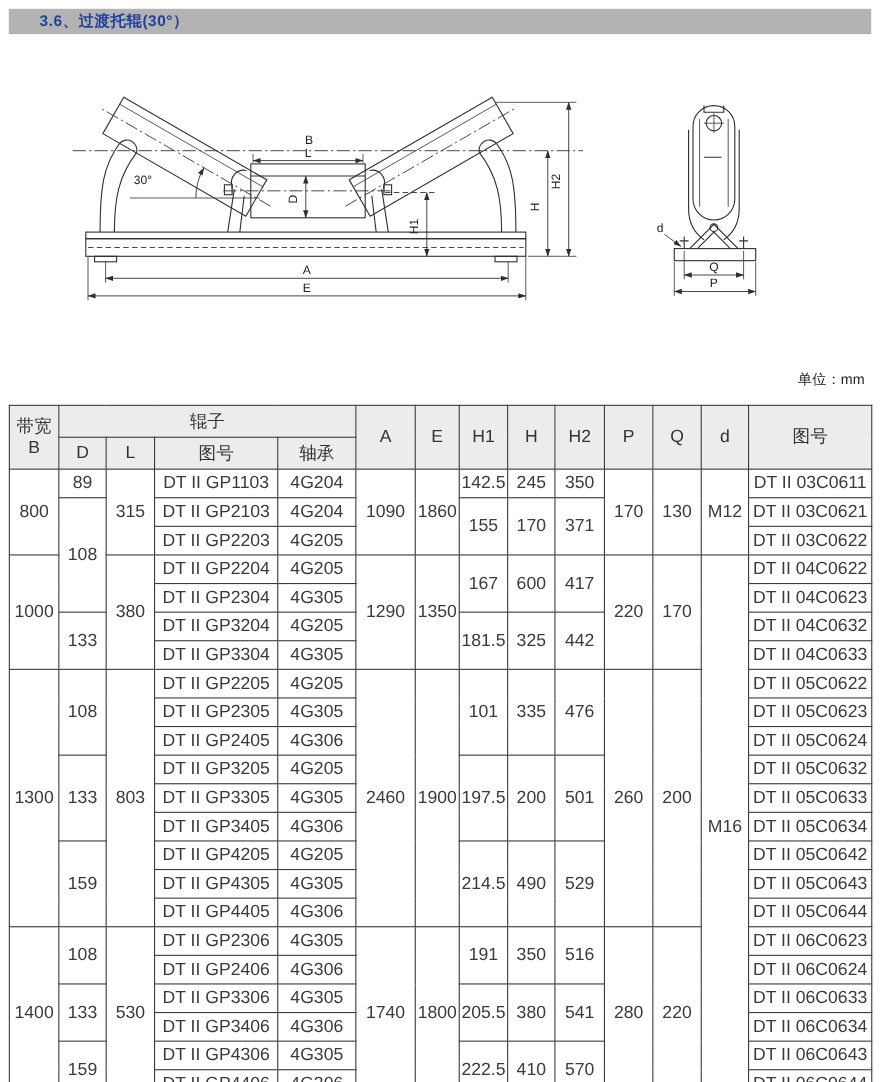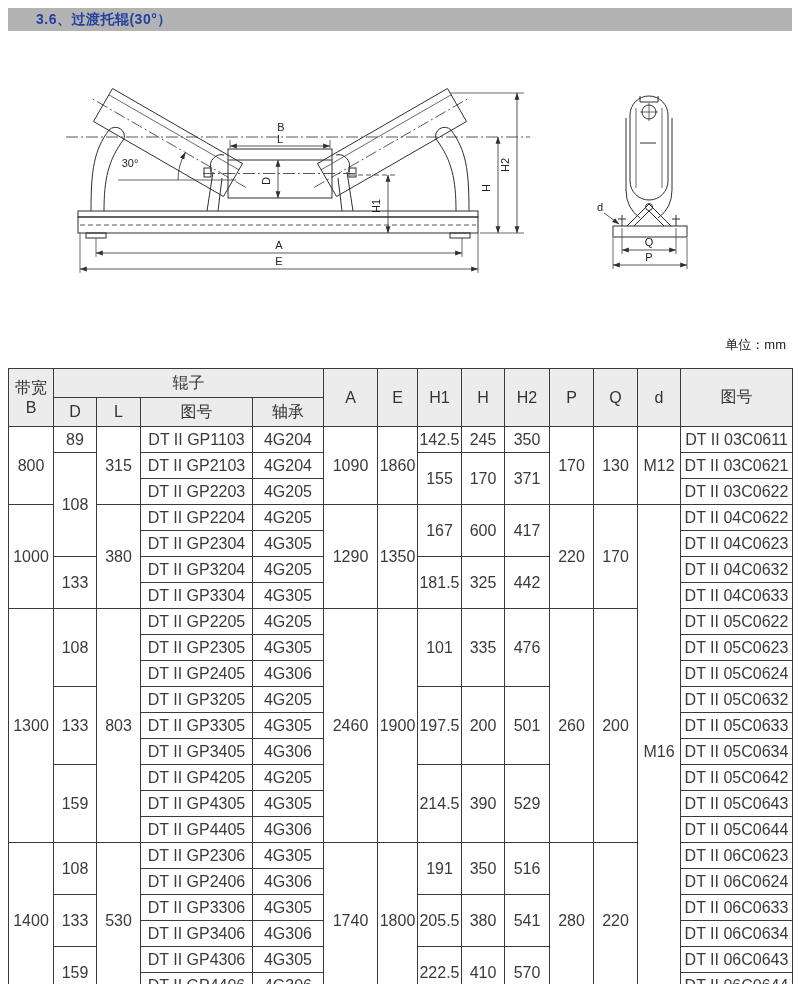--- a/index.html
+++ b/index.html
@@ -301,21 +301,21 @@
         <tr>
           <td>DT II GP3405</td>
           <td>4G306</td>
           <td>DT II 05C0634</td>
         </tr>
         <tr>
           <td rowspan="3">159</td>
           <td>DT II GP4205</td>
           <td>4G205</td>
           <td rowspan="3">214.5</td>
-          <td rowspan="3">390</td>
+          <td rowspan="3">490</td>
           <td rowspan="3">529</td>
           <td>DT II 05C0642</td>
         </tr>
         <tr>
           <td>DT II GP4305</td>
           <td>4G305</td>
           <td>DT II 05C0643</td>
         </tr>
         <tr>
           <td>DT II GP4405</td>

